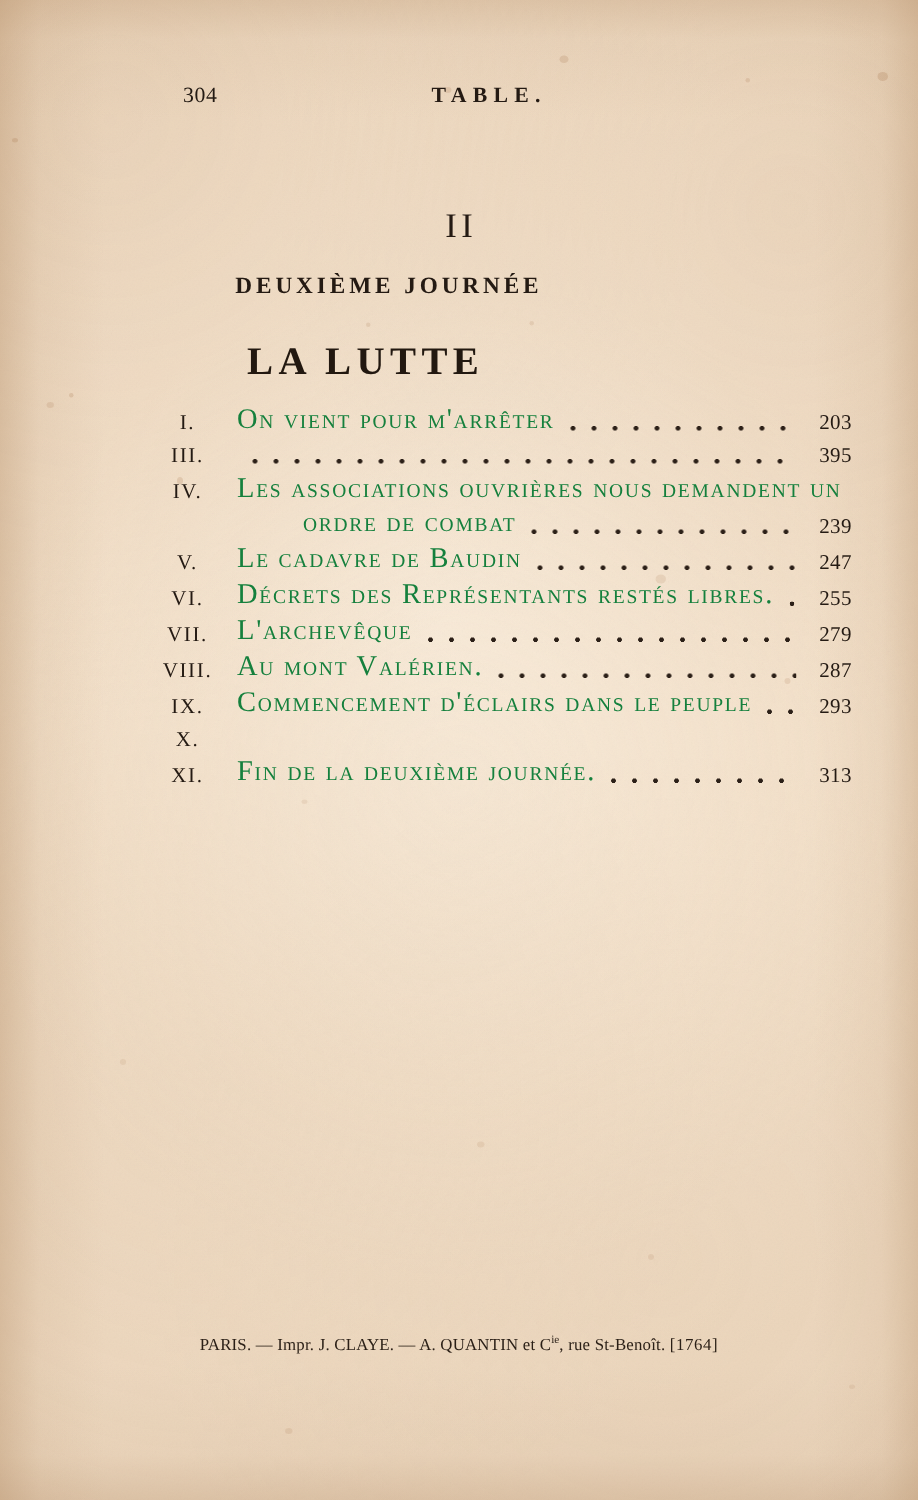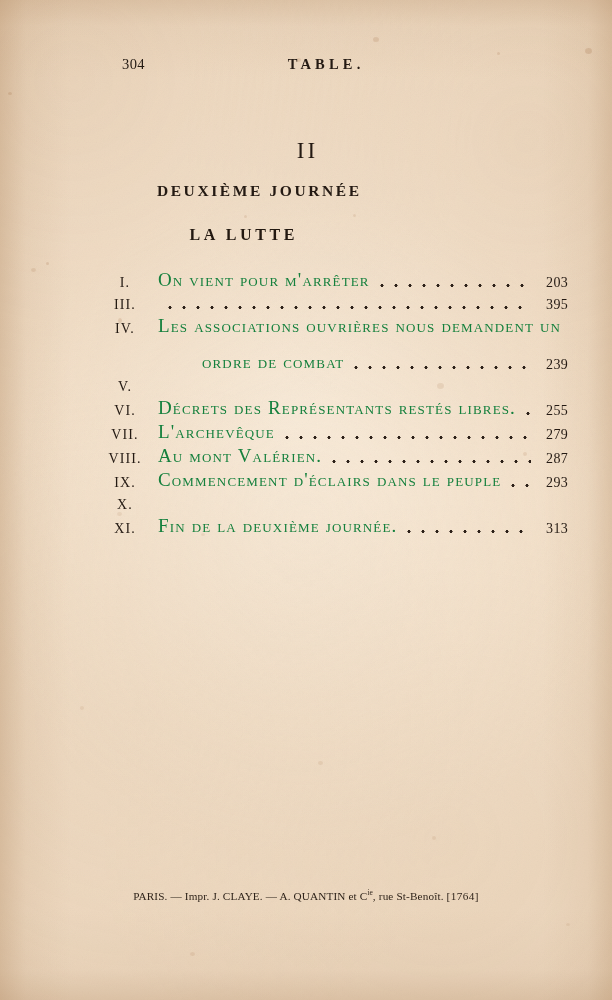--- a/index.html
+++ b/index.html
@@ -122,21 +122,21 @@
     color: #241a13;
     text-indent: 2.6px;
   }
 
   .part-title {
     position: absolute;
     top: 226px;
     left: 0;
     width: 484px;
     text-align: center;
-    font-size: 16px;
+    font-size: 26px;
     letter-spacing: 3.6px;
     font-weight: 700;
     color: #221810;
     text-indent: 3.6px;
   }
 
   
   .toc {
     position: absolute;
     top: 269px;
@@ -200,21 +200,21 @@
   }
 
   
   .toc-entry.wrapped { flex-wrap: wrap; }
   .toc-entry .cont-line {
     display: flex;
     align-items: flex-end;
     width: 100%;
     padding-left: 58px;
     box-sizing: border-box;
-    margin-top: 14px;
+    margin-top: 1px;
   }
   .cont-indent { flex: 0 0 48px; }
 
   
   .imprint {
     position: absolute;
     top: 888px;
     left: 0;
     width: 612px;
     text-align: center;
@@ -310,20 +310,25 @@
         <div class="cont-line">
           <span class="cont-indent"></span>
           <span class="toc-title">ordre de combat</span>
           <span class="leader"></span>
           <span class="toc-page">239</span>
         </div>
       </div>
 
       <div class="toc-entry">
         <div class="toc-num">V.</div>
+        <div class="toc-body">
+          <span class="toc-title">Le cadavre de Baudin</span>
+          <span class="leader"></span>
+          <span class="toc-page">247</span>
+        </div>
       </div>
 
       <div class="toc-entry">
         <div class="toc-num">VI.</div>
         <div class="toc-body">
           <span class="toc-title">Décrets des Représentants restés libres.</span>
           <span class="leader"></span>
           <span class="toc-page">255</span>
         </div>
       </div>

